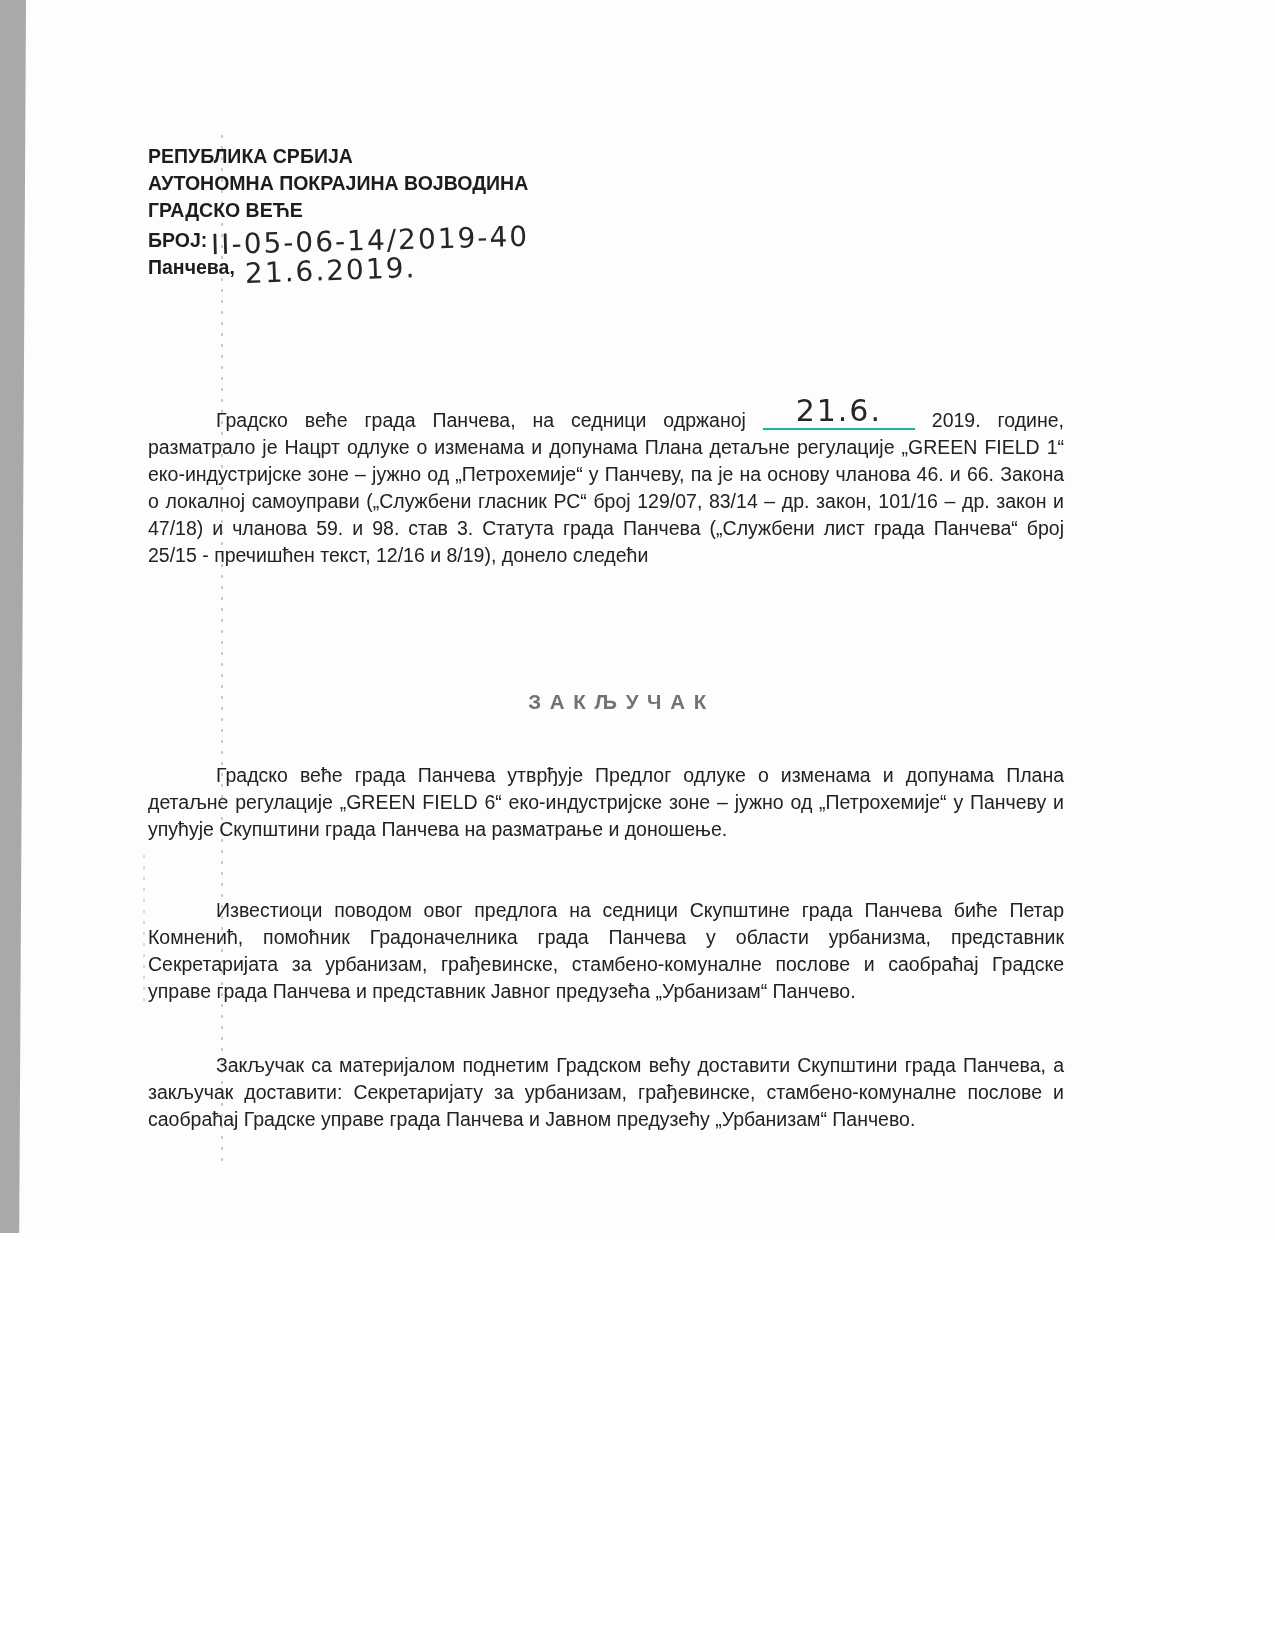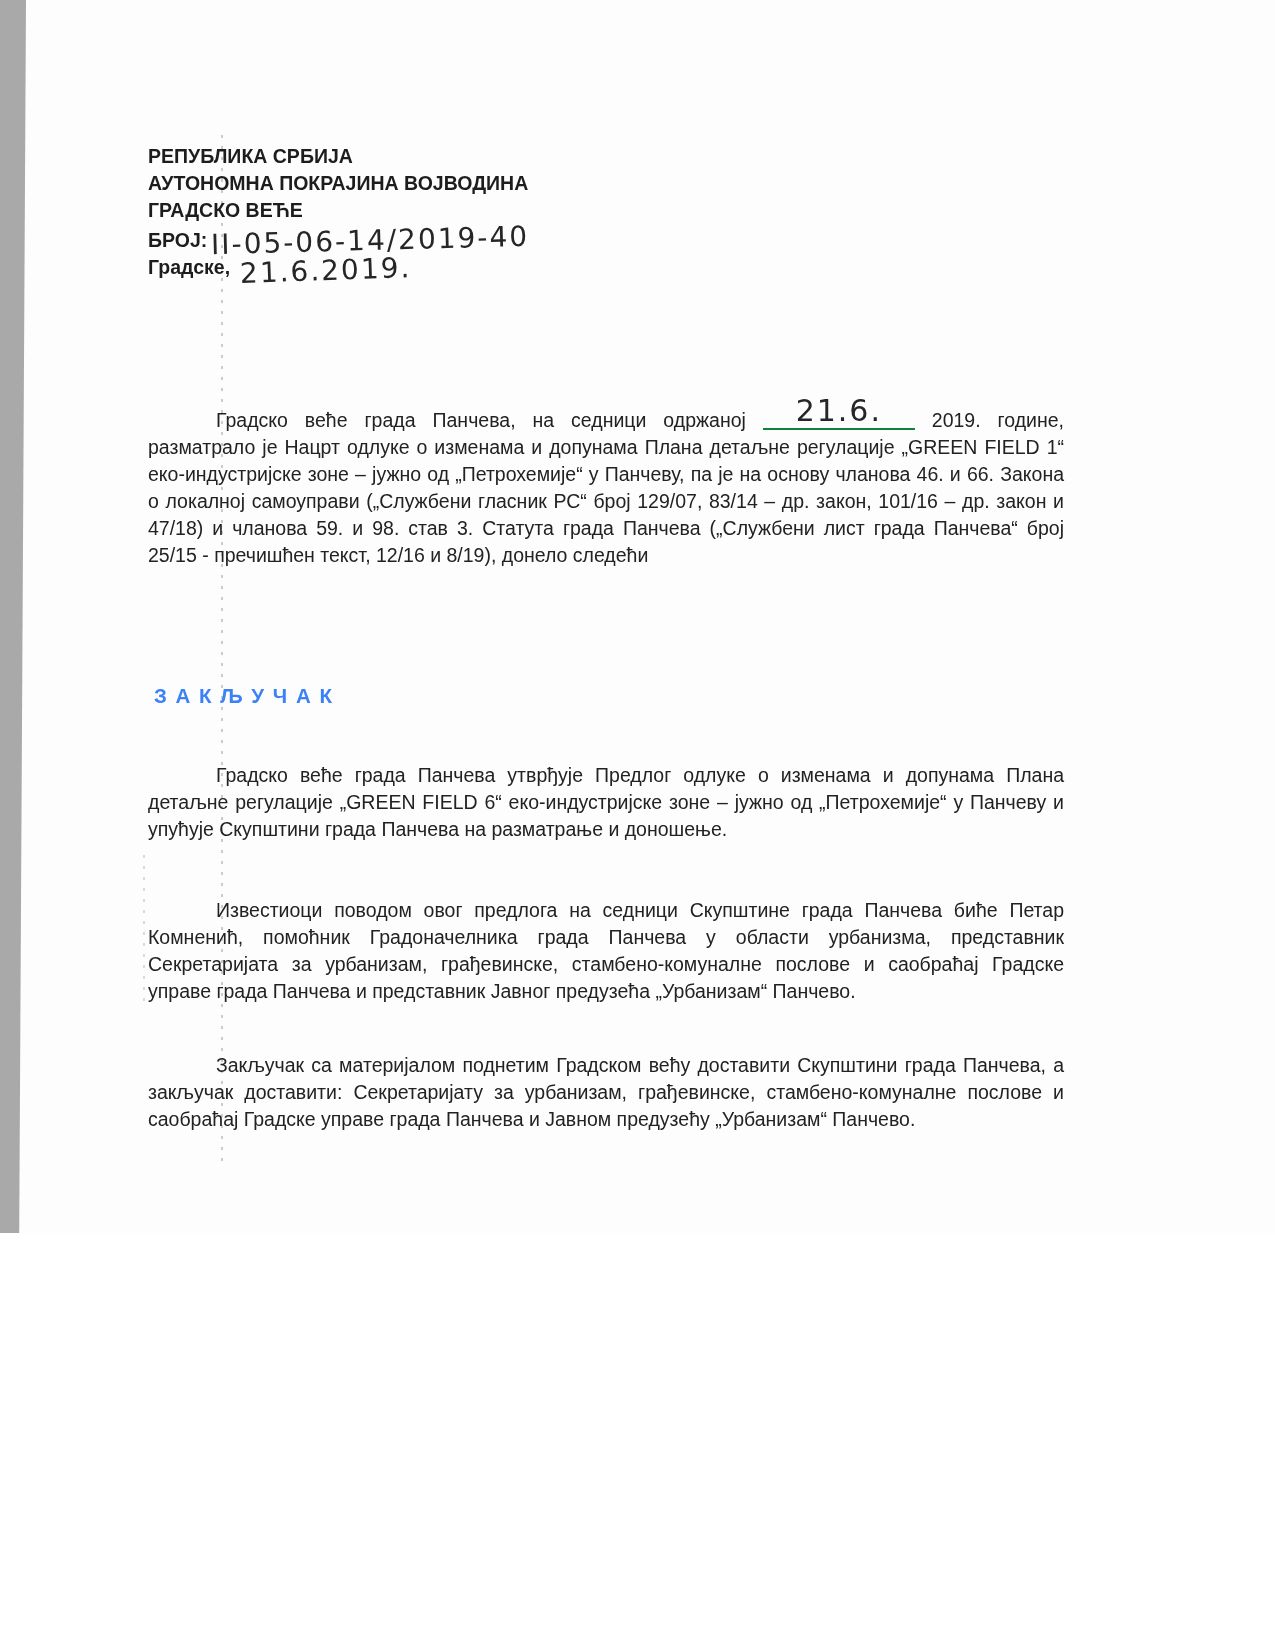--- a/index.html
+++ b/index.html
@@ -23,25 +23,25 @@
   .hw-date{font-size:28px;transform:rotate(-2deg);position:relative;top:6px;margin-left:10px;}
   .hw-inline{font-size:30px;position:relative;top:-6px;line-height:0;}
 
   .para{position:absolute;left:148px;width:916px;font-size:19.5px;line-height:27px;
        text-align:justify;text-indent:68px;color:#222222;margin:0;}
   .p1{top:407px;}
   .p2{top:762px;}
   .p3{top:897px;}
   .p4{top:1052px;}
 
-  .date-slot{display:inline-block;width:152px;height:21px;border-bottom:2px solid #15803d;
+  .date-slot{display:inline-block;width:152px;height:21px;border-bottom:2px solid #14b8a6;
        text-align:center;text-indent:0;overflow:visible;}
 
-  .heading{position:absolute;left:148px;top:678px;width:916px;
-       font-size:20.5px;font-weight:bold;letter-spacing:1.5px;color:#3b82f6;margin:6px;}
+  .heading{position:absolute;left:148px;top:678px;width:916px;text-align:center;
+       font-size:20.5px;font-weight:bold;letter-spacing:1.5px;color:#737373;margin:12px;}
 
   .sig-block{position:absolute;left:630px;top:1322px;width:460px;text-align:center;
        font-weight:bold;font-size:20px;line-height:26.5px;color:#a21caf;white-space:nowrap;}
 
   .stamp{position:absolute;left:642px;top:1262px;width:212px;height:212px;
        transform:rotate(-12deg);opacity:.92;}
   .sig-svg{position:absolute;left:600px;top:1375px;width:500px;height:135px;}
 </style>
 </head>
 <body>
@@ -51,21 +51,21 @@
   <div class="scan-strip"></div>
   <div class="artifact-line al1"></div>
   <div class="artifact-line al2"></div>
   <div class="artifact-line al3"></div>
 
   <div class="header">
     <div class="hline">РЕПУБЛИКА СРБИЈА</div>
     <div class="hline">АУТОНОМНА ПОКРАЈИНА ВОЈВОДИНА</div>
     <div class="hline">ГРАДСКО ВЕЋЕ</div>
     <div class="hline"><span>БРОЈ:</span><span class="hw hw-number">II-05-06-14/2019-40</span></div>
-    <div class="hline"><span>Градске,</span><span class="hw hw-date">21.6.2019.</span></div>
+    <div class="hline"><span>Панчева,</span><span class="hw hw-date">21.6.2019.</span></div>
   </div>
 
   <p class="para p1"><span>Градско веће града Панчева, на седници одржаној</span> <span class="date-slot"><span class="hw hw-inline">21.6.</span></span> <span>2019. године, разматрало је Нацрт одлуке о изменама и допунама Плана детаљне регулације „GREEN FIELD 1“ еко-индустријске зоне – јужно од „Петрохемије“ у Панчеву, па је на основу чланова 46. и 66. Закона о локалној самоуправи („Службени гласник РС“ број 129/07, 83/14 – др. закон, 101/16 – др. закон и 47/18) и чланова 59. и 98. став 3. Статута града Панчева („Службени лист града Панчева“ број 25/15 - пречишћен текст, 12/16 и 8/19), донело следећи</span></p>
 
   <p class="heading">З А К Љ У Ч А К</p>
 
   <p class="para p2">Градско веће града Панчева утврђује Предлог одлуке о изменама и допунама Плана детаљне регулације „GREEN FIELD 6“ еко-индустријске зоне – јужно од „Петрохемије“ у Панчеву и упућује Скупштини града Панчева на разматрање и доношење.</p>
   <p class="para p3">Известиоци поводом овог предлога на седници Скупштине града Панчева биће Петар Комненић, помоћник Градоначелника града Панчева у области урбанизма, представник Секретаријата за урбанизам, грађевинске, стамбено-комуналне послове и саобраћај Градске управе града Панчева и представник Јавног предузећа „Урбанизам“ Панчево.</p>
   <p class="para p4">Закључак са материјалом поднетим Градском већу доставити Скупштини града Панчева, а закључак доставити: Секретаријату за урбанизам, грађевинске, стамбено-комуналне послове и саобраћај Градске управе града Панчева и Јавном предузећу „Урбанизам“ Панчево.</p>
 

